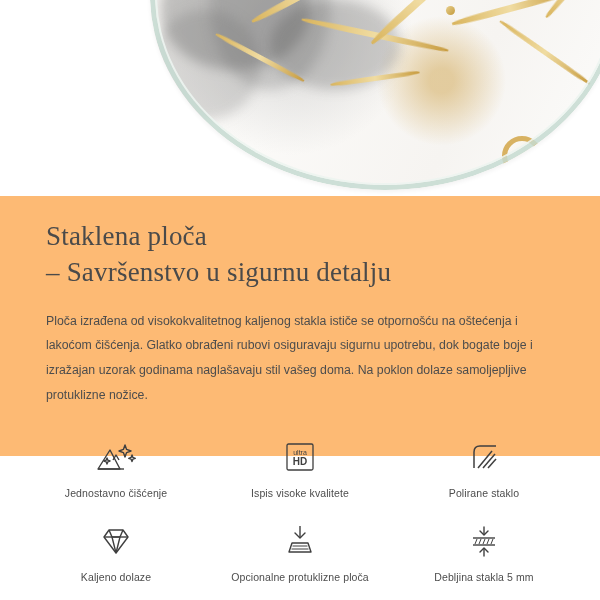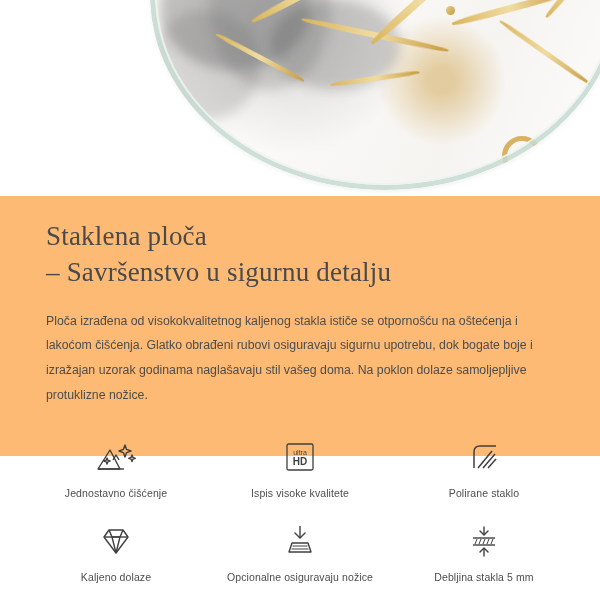--- a/index.html
+++ b/index.html
@@ -249,21 +249,21 @@
     <div class="feature">
       <div class="ico">
         <svg width="40" height="38" viewBox="0 0 40 38" fill="none" stroke="#3f3f3f" stroke-width="1.4">
           <path d="M20 4 L20 15"></path>
           <path d="M15 11 L20 16 L25 11" stroke-linejoin="round" stroke-linecap="round"></path>
           <path d="M12 21 L28 21 L31 30 L9 30 Z" stroke-linejoin="round"></path>
           <path d="M12.5 24 L27.5 24" stroke-width="1"></path>
           <path d="M11.5 27 L28.5 27" stroke-width="1"></path>
         </svg>
       </div>
-      <div class="cap">Opcionalne osiguravaju nožice</div>
+      <div class="cap">Opcionalne protuklizne ploča</div>
     </div>
 
     <div class="feature">
       <div class="ico">
         <svg width="40" height="38" viewBox="0 0 40 38" fill="none" stroke="#3f3f3f" stroke-width="1.4">
           <path d="M20 5 L20 12" stroke-linecap="round"></path>
           <path d="M16 9 L20 13 L24 9" stroke-linejoin="round" stroke-linecap="round"></path>
           <path d="M9 16 L31 16"></path>
           <path d="M9 23 L31 23"></path>
           <path d="M11 22 L13 17 M15 22 L17 17 M19 22 L21 17 M23 22 L25 17 M27 22 L29 17" stroke-width="1"></path>

